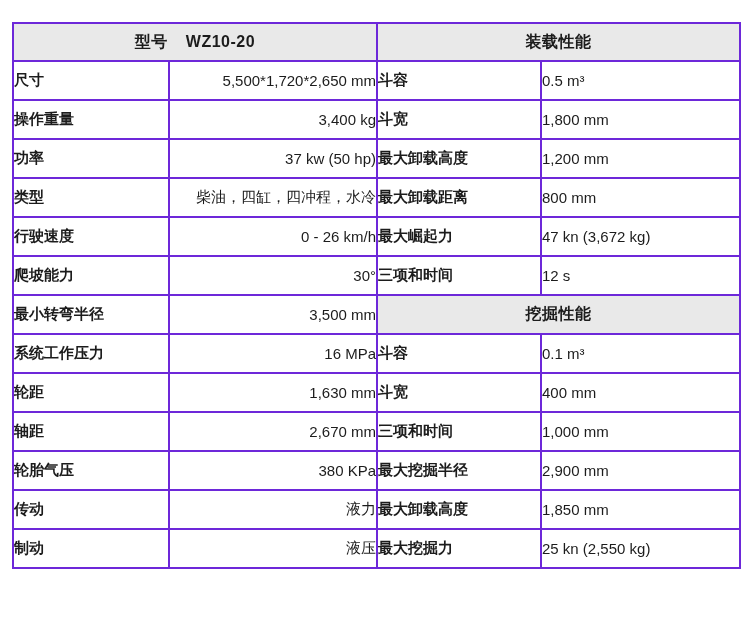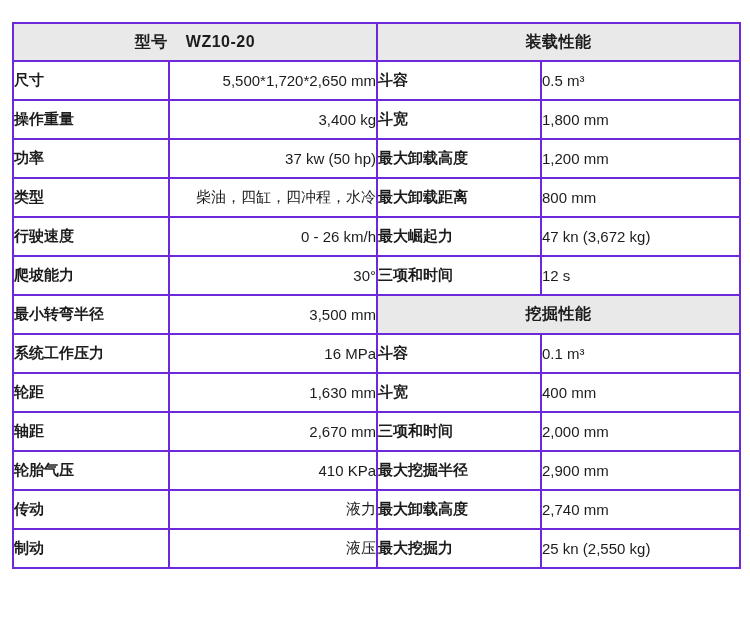--- a/index.html
+++ b/index.html
@@ -135,33 +135,33 @@
     <tr>
       <td class="lbl-l">轮距</td>
       <td class="val-l">1,630 mm</td>
       <td class="lbl-r">斗宽</td>
       <td class="val-r">400 mm</td>
     </tr>
     <tr>
       <td class="lbl-l">轴距</td>
       <td class="val-l">2,670 mm</td>
       <td class="lbl-r">三项和时间</td>
-      <td class="val-r">2,000 mm</td>
+      <td class="val-r">1,000 mm</td>
     </tr>
     <tr>
       <td class="lbl-l">轮胎气压</td>
-      <td class="val-l">410 KPa</td>
+      <td class="val-l">380 KPa</td>
       <td class="lbl-r">最大挖掘半径</td>
       <td class="val-r">2,900 mm</td>
     </tr>
     <tr>
       <td class="lbl-l">传动</td>
       <td class="val-l">液力</td>
       <td class="lbl-r">最大卸载高度</td>
-      <td class="val-r">2,740 mm</td>
+      <td class="val-r">1,850 mm</td>
     </tr>
     <tr>
       <td class="lbl-l">制动</td>
       <td class="val-l">液压</td>
       <td class="lbl-r">最大挖掘力</td>
       <td class="val-r">25 kn (2,550 kg)</td>
     </tr>
   </tbody>
 </table>
 

